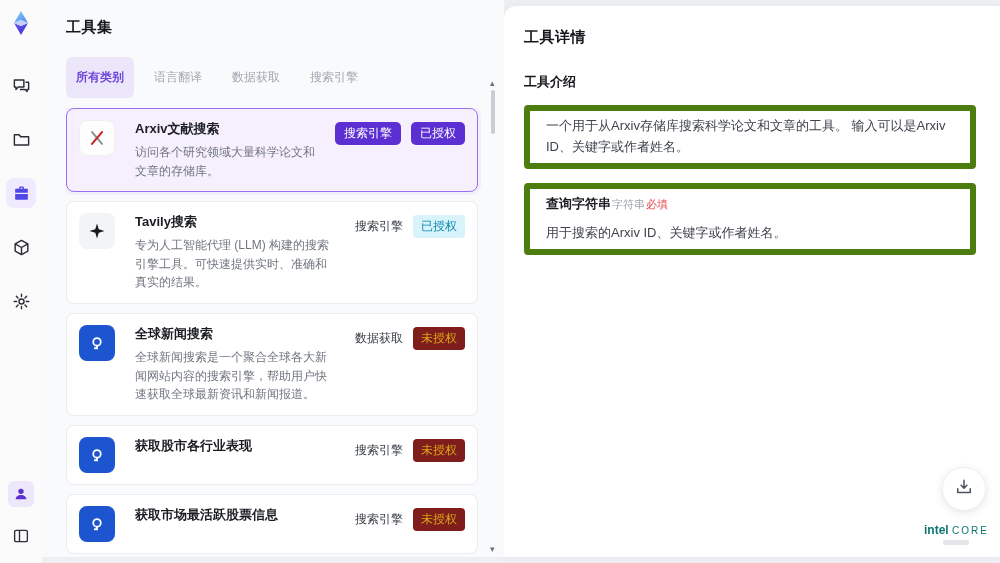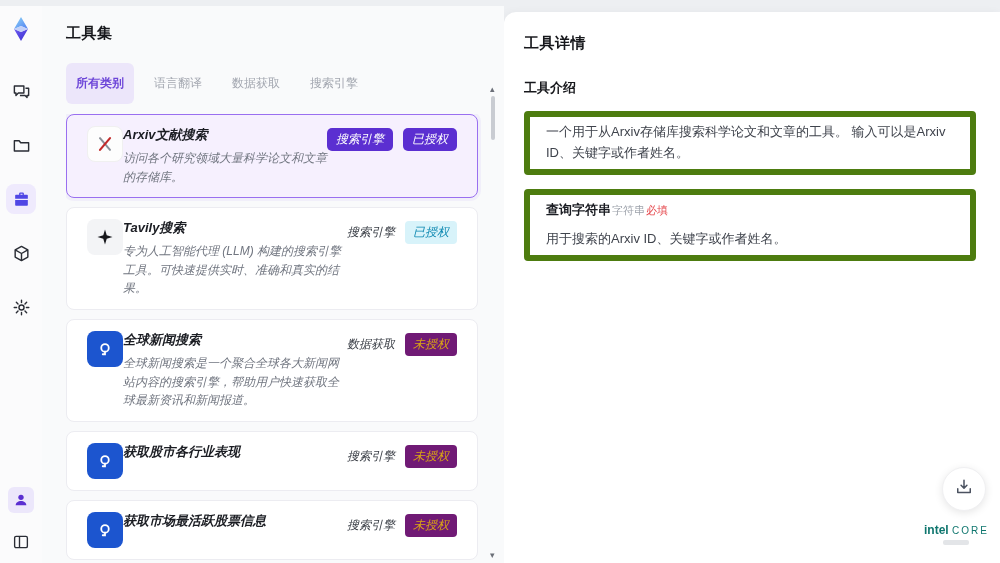--- a/index.html
+++ b/index.html
@@ -3,21 +3,21 @@
 <meta charset="utf-8">
 <style>
   * { margin:0; padding:0; box-sizing:border-box; }
   html,body { width:1000px; height:563px; overflow:hidden; }
   body {
     font-family:"Liberation Sans","DejaVu Sans",sans-serif;
     background:#edeff2;
     color:#17181c;
     position:relative;
   }
-  .app { display:flex; width:1000px; height:557px;margin-top:6px; }
+  .app { display:flex; width:1000px; height:557px; }
 
   
   .rail {
     width:42px; height:563px; background:#fbfbfc;
     display:flex; flex-direction:column; align-items:center;
     padding:10px 0 12px; flex-shrink:0;
   }
   .logo { width:26px; height:26px; margin-bottom:34px; }
   .rail-nav { display:flex; flex-direction:column; gap:24px; align-items:center; }
   .rail-btn {
@@ -44,41 +44,41 @@
     cursor:pointer; white-space:nowrap;
   }
   .tab.active { background:#ece6fa; color:#6d46d8; font-weight:bold; }
 
   .tool-list {
     margin-top:10px; padding-right:26px; height:452px; overflow:hidden;
     display:flex; flex-direction:column; gap:9px;
   }
   .tool-card {
     background:#ffffff; border:1px solid #ececf1; border-radius:8px;
-    padding:11px 20px; display:flex; gap:0; cursor:pointer; flex-shrink:0;font-style:italic;
+    padding:11px 12px; display:flex; gap:20px; cursor:pointer; flex-shrink:0;
   }
   .tool-card.selected {
     background:#f6f0fe; border:1.5px solid #9a6ff0;
     box-shadow:0 0 0 3px rgba(154,111,240,.08);
   }
   .tool-icon {
     width:36px; height:36px; border-radius:8px; flex-shrink:0;
     display:flex; align-items:center; justify-content:center;
     background:#f3f4f6; font-size:18px;
   }
   .tool-icon.blue { background:#1c55cf; }
   .tool-icon.white { background:#fdfdfd; border:1px solid #f0f0f0; }
   .tool-main { flex:1; min-width:0; }
   .tool-name { font-size:13px; font-weight:bold; color:#1b1d23; margin-bottom:5px; }
   .tool-desc { font-size:12px; color:#717680; line-height:1.55; max-width:225px; }
   .tool-tags { display:flex; gap:10px; align-items:flex-start; padding-top:2px; flex-shrink:0; }
   .cat-label { font-size:12px; color:#3c4048; padding:3px 0; white-space:nowrap; }
   .badge { font-size:12px; padding:3px 8px; border-radius:4px; white-space:nowrap; }
   .badge.authorized { background:#d8f3fa; color:#118ab2; }
-  .badge.unauthorized { background:#701a75; color:#d9a514; }
+  .badge.unauthorized { background:#7f1d1d; color:#d9a514; }
   .tool-card.selected .cat-label,
   .tool-card.selected .badge {
     background:#5b2fd1; color:#ffffff; font-size:12px; padding:3px 9px; border-radius:5px;
   }
 
   
   .scrollbar { position:absolute; right:8px; top:86px; width:6px; height:462px; }
   .scroll-thumb { position:absolute; top:4px; left:1px; width:4px; height:44px;
     background:#c9ccd2; border-radius:2px; }
   .scroll-arrow { position:absolute; left:0; font-size:9px; color:#6b6f78; }

